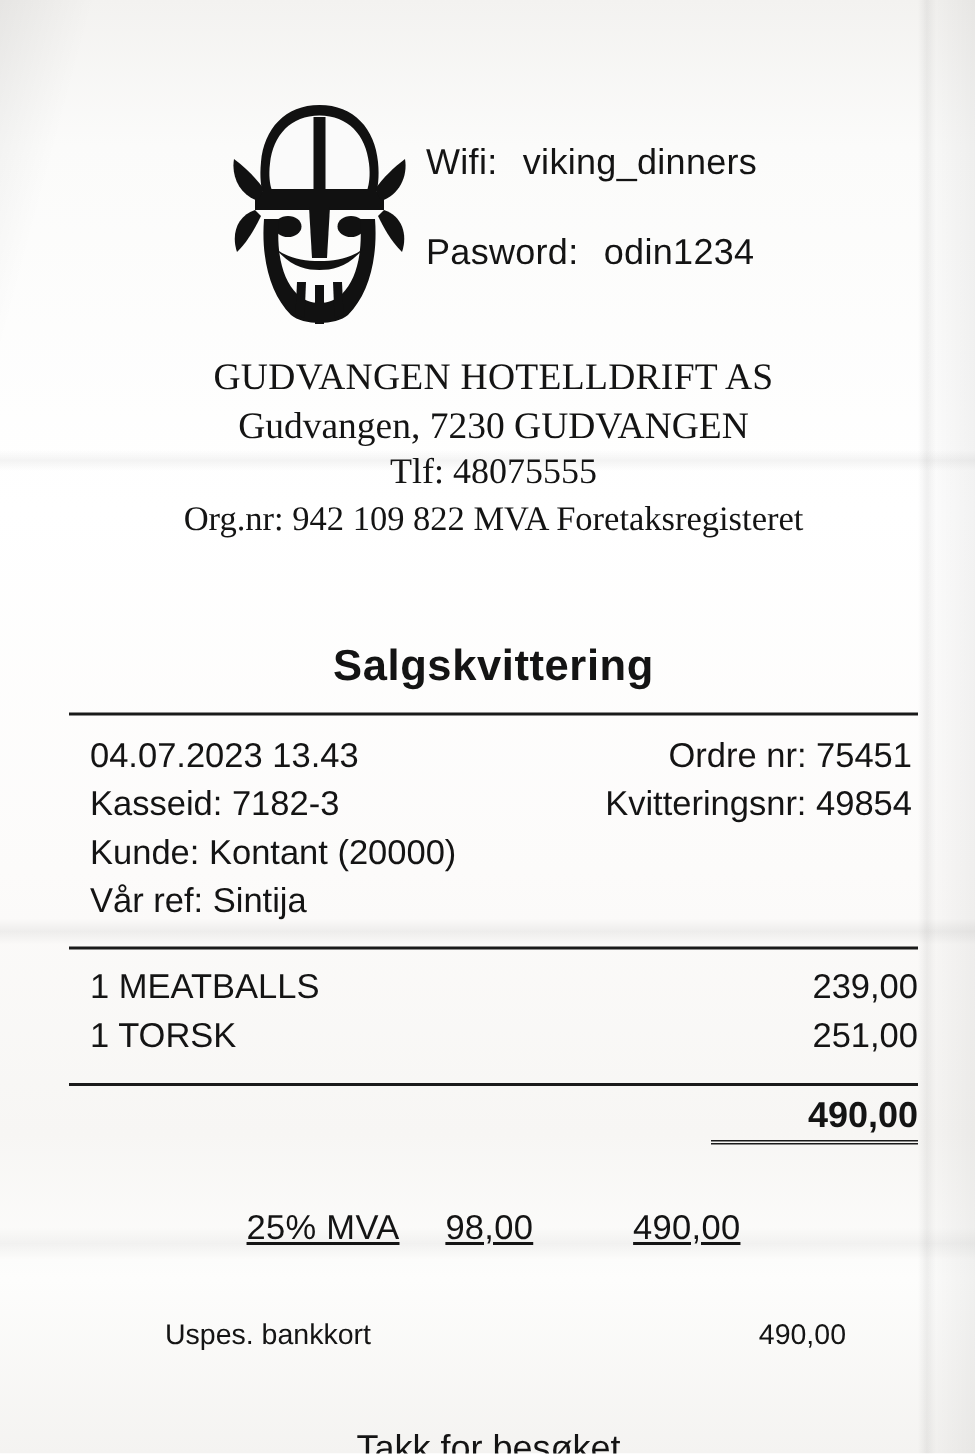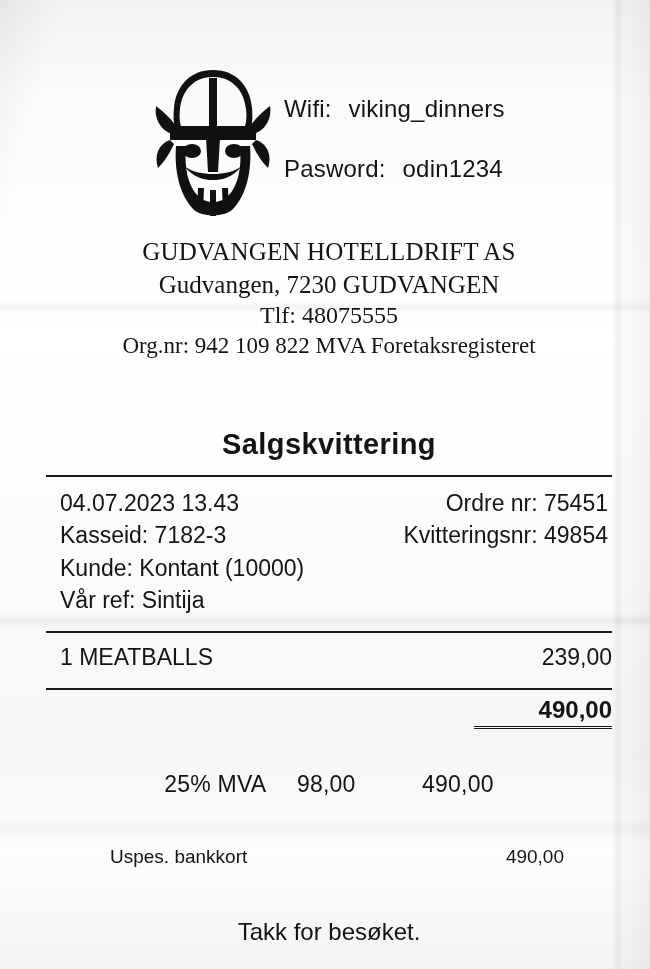--- a/index.html
+++ b/index.html
@@ -150,21 +150,21 @@
     border-bottom: 3px double #1a1a1a;
     margin: 2px 42px 0 470px;
   }
 
   .mva-row {
     margin-top: 42px;
     text-align: center;
     font-size: 23px;
     letter-spacing: 0.2px;
   }
-  .mva-row span { display: inline-block; }
+  .mva-row span { display: inline-block; text-decoration: underline; }
   .mva-row .s1 { margin-right: 24px; }
   .mva-row .s2 { margin-right: 60px; }
 
   .payment {
     margin: 48px 90px 0 106px;
     display: flex;
     justify-content: space-between;
     font-size: 19px;
   }
 
@@ -246,36 +246,40 @@
     <div class="meta">
       <div class="meta-row">
         <span class="left">04.07.2023 13.43</span>
         <span class="right">Ordre nr: 75451</span>
       </div>
       <div class="meta-row">
         <span class="left">Kasseid: 7182-3</span>
         <span class="right">Kvitteringsnr: 49854</span>
       </div>
       <div class="meta-row">
-        <span class="left">Kunde: Kontant (10000)</span>
+        <span class="left">Kunde: Kontant (20000)</span>
         <span class="right"></span>
       </div>
       <div class="meta-row">
         <span class="left">Vår ref: Sintija</span>
         <span class="right"></span>
       </div>
     </div>
 
     <div class="rule thin"></div>
 
     <div class="items">
       <div class="item-row">
         <span class="desc">1 MEATBALLS</span>
         <span class="amt">239,00</span>
       </div>
+      <div class="item-row">
+        <span class="desc">1 TORSK</span>
+        <span class="amt">251,00</span>
+      </div>
     </div>
 
     <div class="rule thin"></div>
 
     <div class="total-row">
       <span>490,00</span>
     </div>
     <div class="total-underline"></div>
 
     <div class="mva-row">

